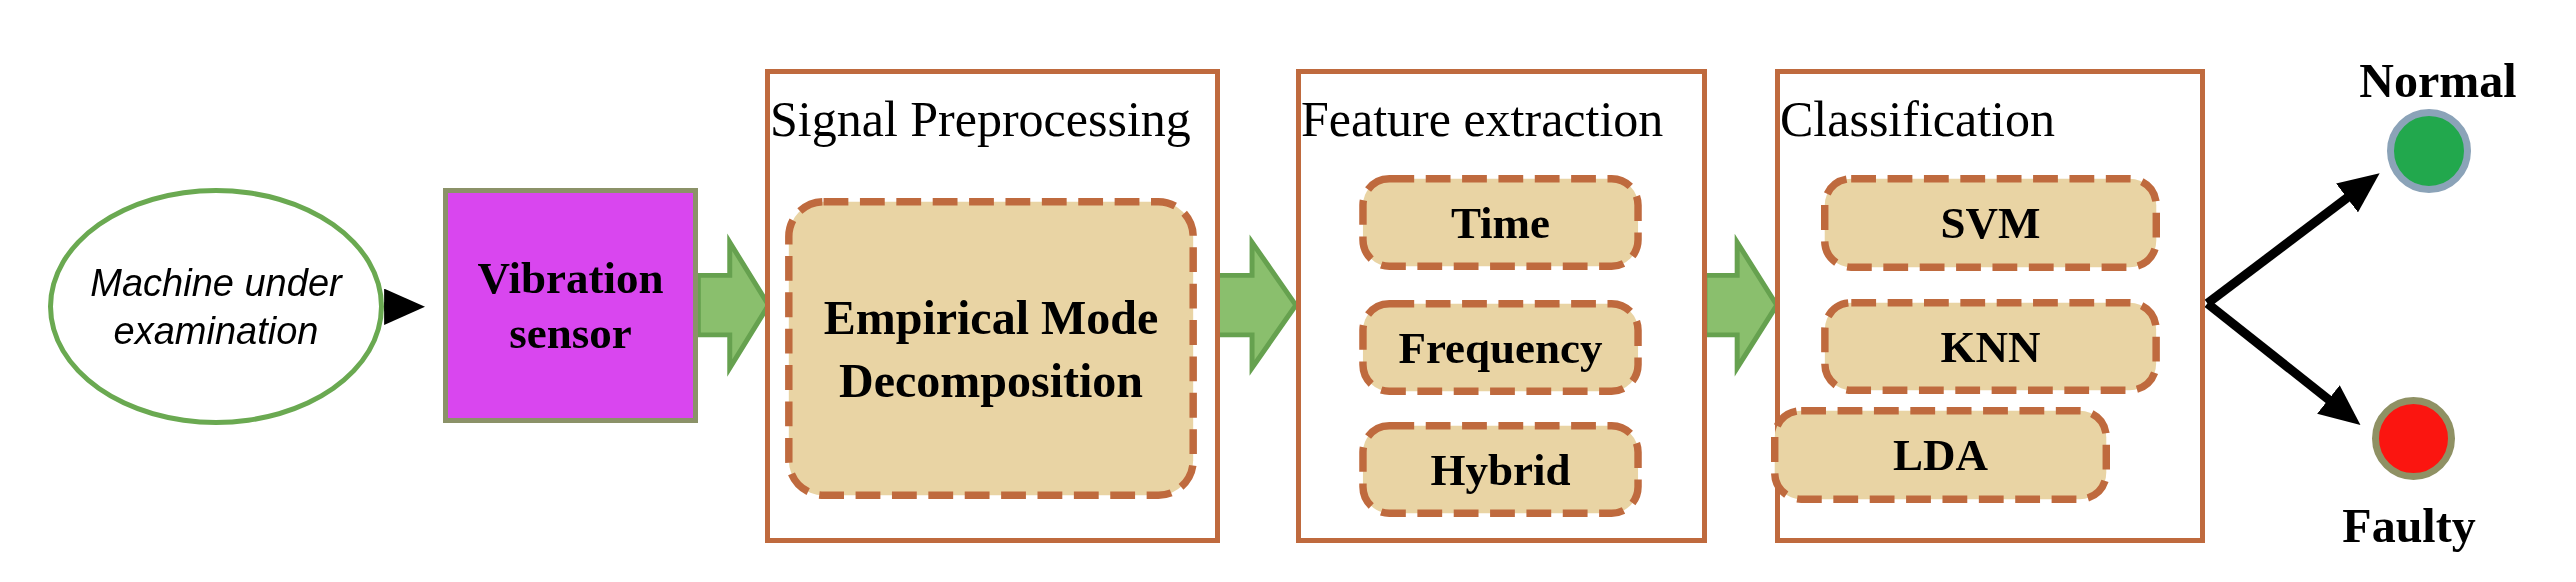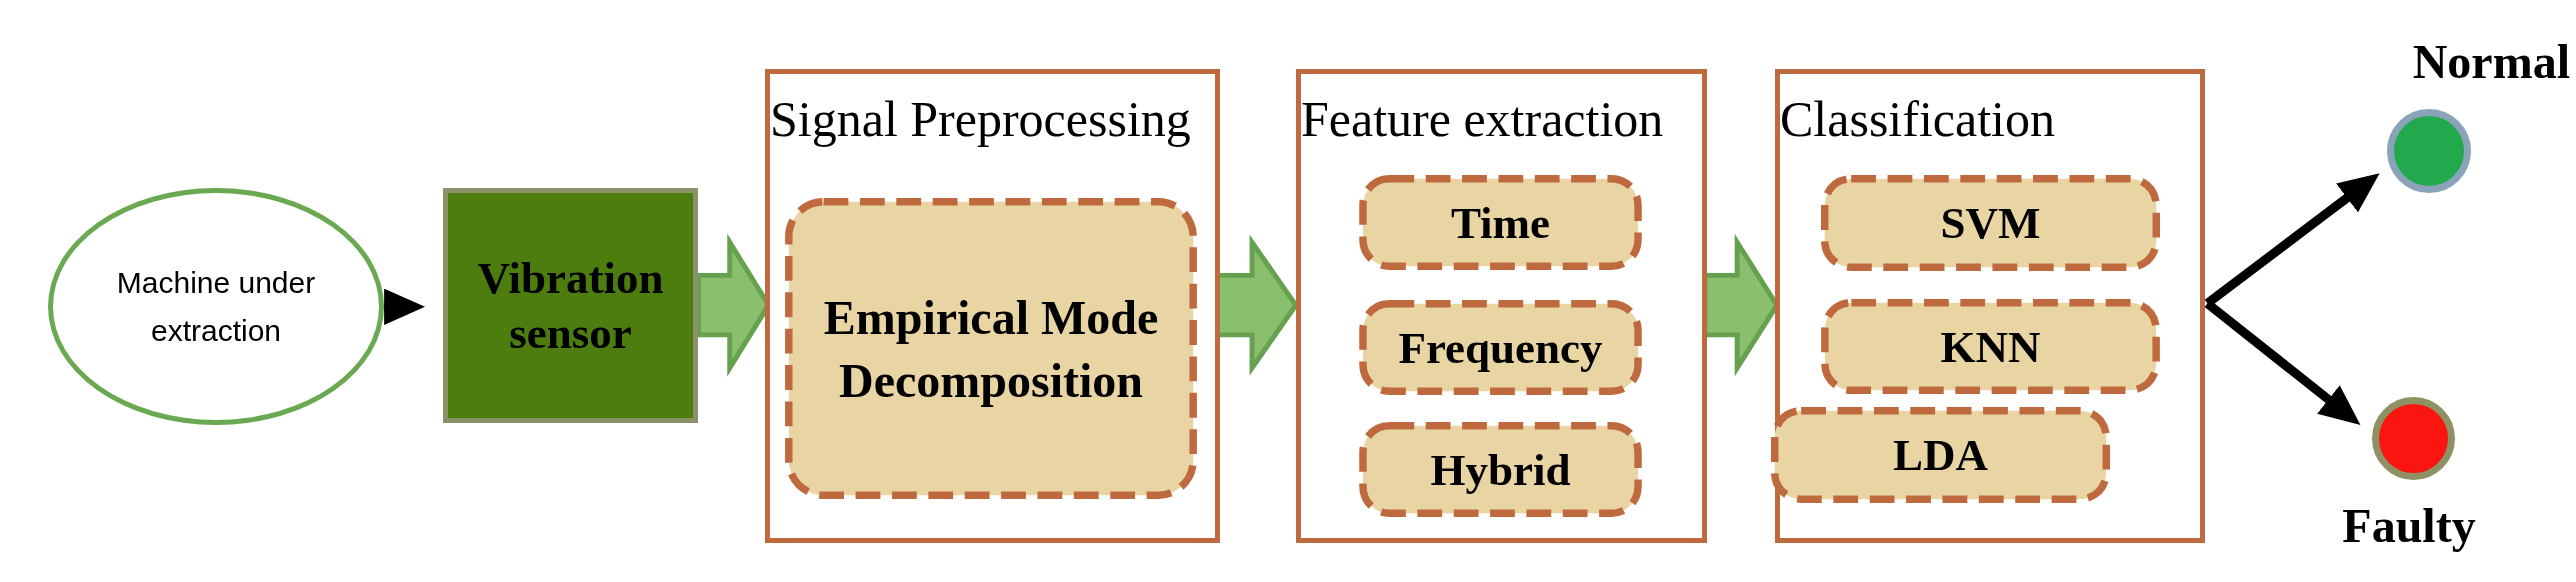--- a/index.html
+++ b/index.html
@@ -4,25 +4,25 @@
 <style>
   html,body{margin:0;padding:0;background:#ffffff;}
   #canvas{position:relative;width:2576px;height:583px;background:#ffffff;overflow:hidden;
           font-family:"Liberation Serif", serif;color:#000;}
   .abs{position:absolute;}
 
   
   .machine-ellipse{left:48px;top:188px;width:336px;height:237px;border:5.8px solid #6aa951;
     border-radius:50%;box-sizing:border-box;background:#fff;
     display:flex;flex-direction:column;align-items:center;justify-content:center;}
-  .machine-ellipse .txt{font-family:"Liberation Sans", sans-serif;font-size:30px;line-height:48px;text-align:right;}
+  .machine-ellipse .txt{font-family:"Liberation Sans", sans-serif;font-size:38px;line-height:48px;text-align:right;font-style:italic;}
 
   
   .sensor-box{left:443px;top:188px;width:255px;height:235px;border:5.8px solid #8b9268;
-    box-sizing:border-box;background:#4d7c0f;
+    box-sizing:border-box;background:#d946ef;
     display:flex;flex-direction:column;align-items:center;justify-content:center;}
   .sensor-box .txt{font-size:45px;font-weight:bold;line-height:55px;text-align:center;}
 
   
   .panel{border:5.8px solid #bf6a3e;box-sizing:border-box;background:#ffffff;top:69px;height:474px;}
   .panel-preprocessing{left:765px;width:455px;}
   .panel-feature{left:1296px;width:411px;}
   .panel-classification{left:1775px;width:430px;}
   .panel-title{position:absolute;left:0;top:15px;width:100%;text-align:left;
     font-size:50px;line-height:60px;font-weight:normal;}
@@ -35,21 +35,21 @@
     font-weight:bold;text-align:center;}
   .emd-box{left:785px;top:198px;width:412px;height:301px;}
   .emd-box .lbl{font-size:48px;line-height:63px;}
   .small-box .lbl{font-size:45px;line-height:50px;}
 
   
   .indicator{border-radius:50%;box-sizing:border-box;}
   .normal-ind{left:2387px;top:109px;width:84px;height:84px;border:7.4px solid #8ba3b8;background:#22a84d;}
   .faulty-ind{left:2372px;top:397px;width:83px;height:83px;border:7.4px solid #8f9164;background:#fb1510;}
   .out-label{width:264px;text-align:center;font-size:48px;font-weight:bold;line-height:51px;}
-  .normal-label{left:2306px;top:36px;text-align:right;}
+  .normal-label{left:2306px;top:55px;}
   .faulty-label{left:2277px;top:484px;margin-top:16px;}
 
   
   #connectors{position:absolute;left:0;top:0;width:2576px;height:583px;pointer-events:none;}
 </style>
 </head>
 <body>
 
 <div id="canvas">
 
@@ -77,21 +77,21 @@
     <g>
       <polygon points="1473,333 1515,333 1515,293 1568,369 1515,445 1515,405 1473,405" fill="#8abf6d" stroke="#66a14f" stroke-width="6"></polygon>
     </g>
     <g>
       <polygon points="2063,333 2102,333 2102,293 2150,369 2102,445 2102,405 2063,405" fill="#8abf6d" stroke="#66a14f" stroke-width="6"></polygon>
     </g>
   </svg>
 
   <div class="abs machine-ellipse">
     <div class="txt">Machine under</div>
-    <div class="txt">extraction</div>
+    <div class="txt">examination</div>
   </div>
 
   <div class="abs sensor-box">
     <div class="txt">Vibration</div>
     <div class="txt">sensor</div>
   </div>
 
   <div class="abs panel panel-preprocessing">
     <div class="panel-title">Signal Preprocessing</div>
   </div>

